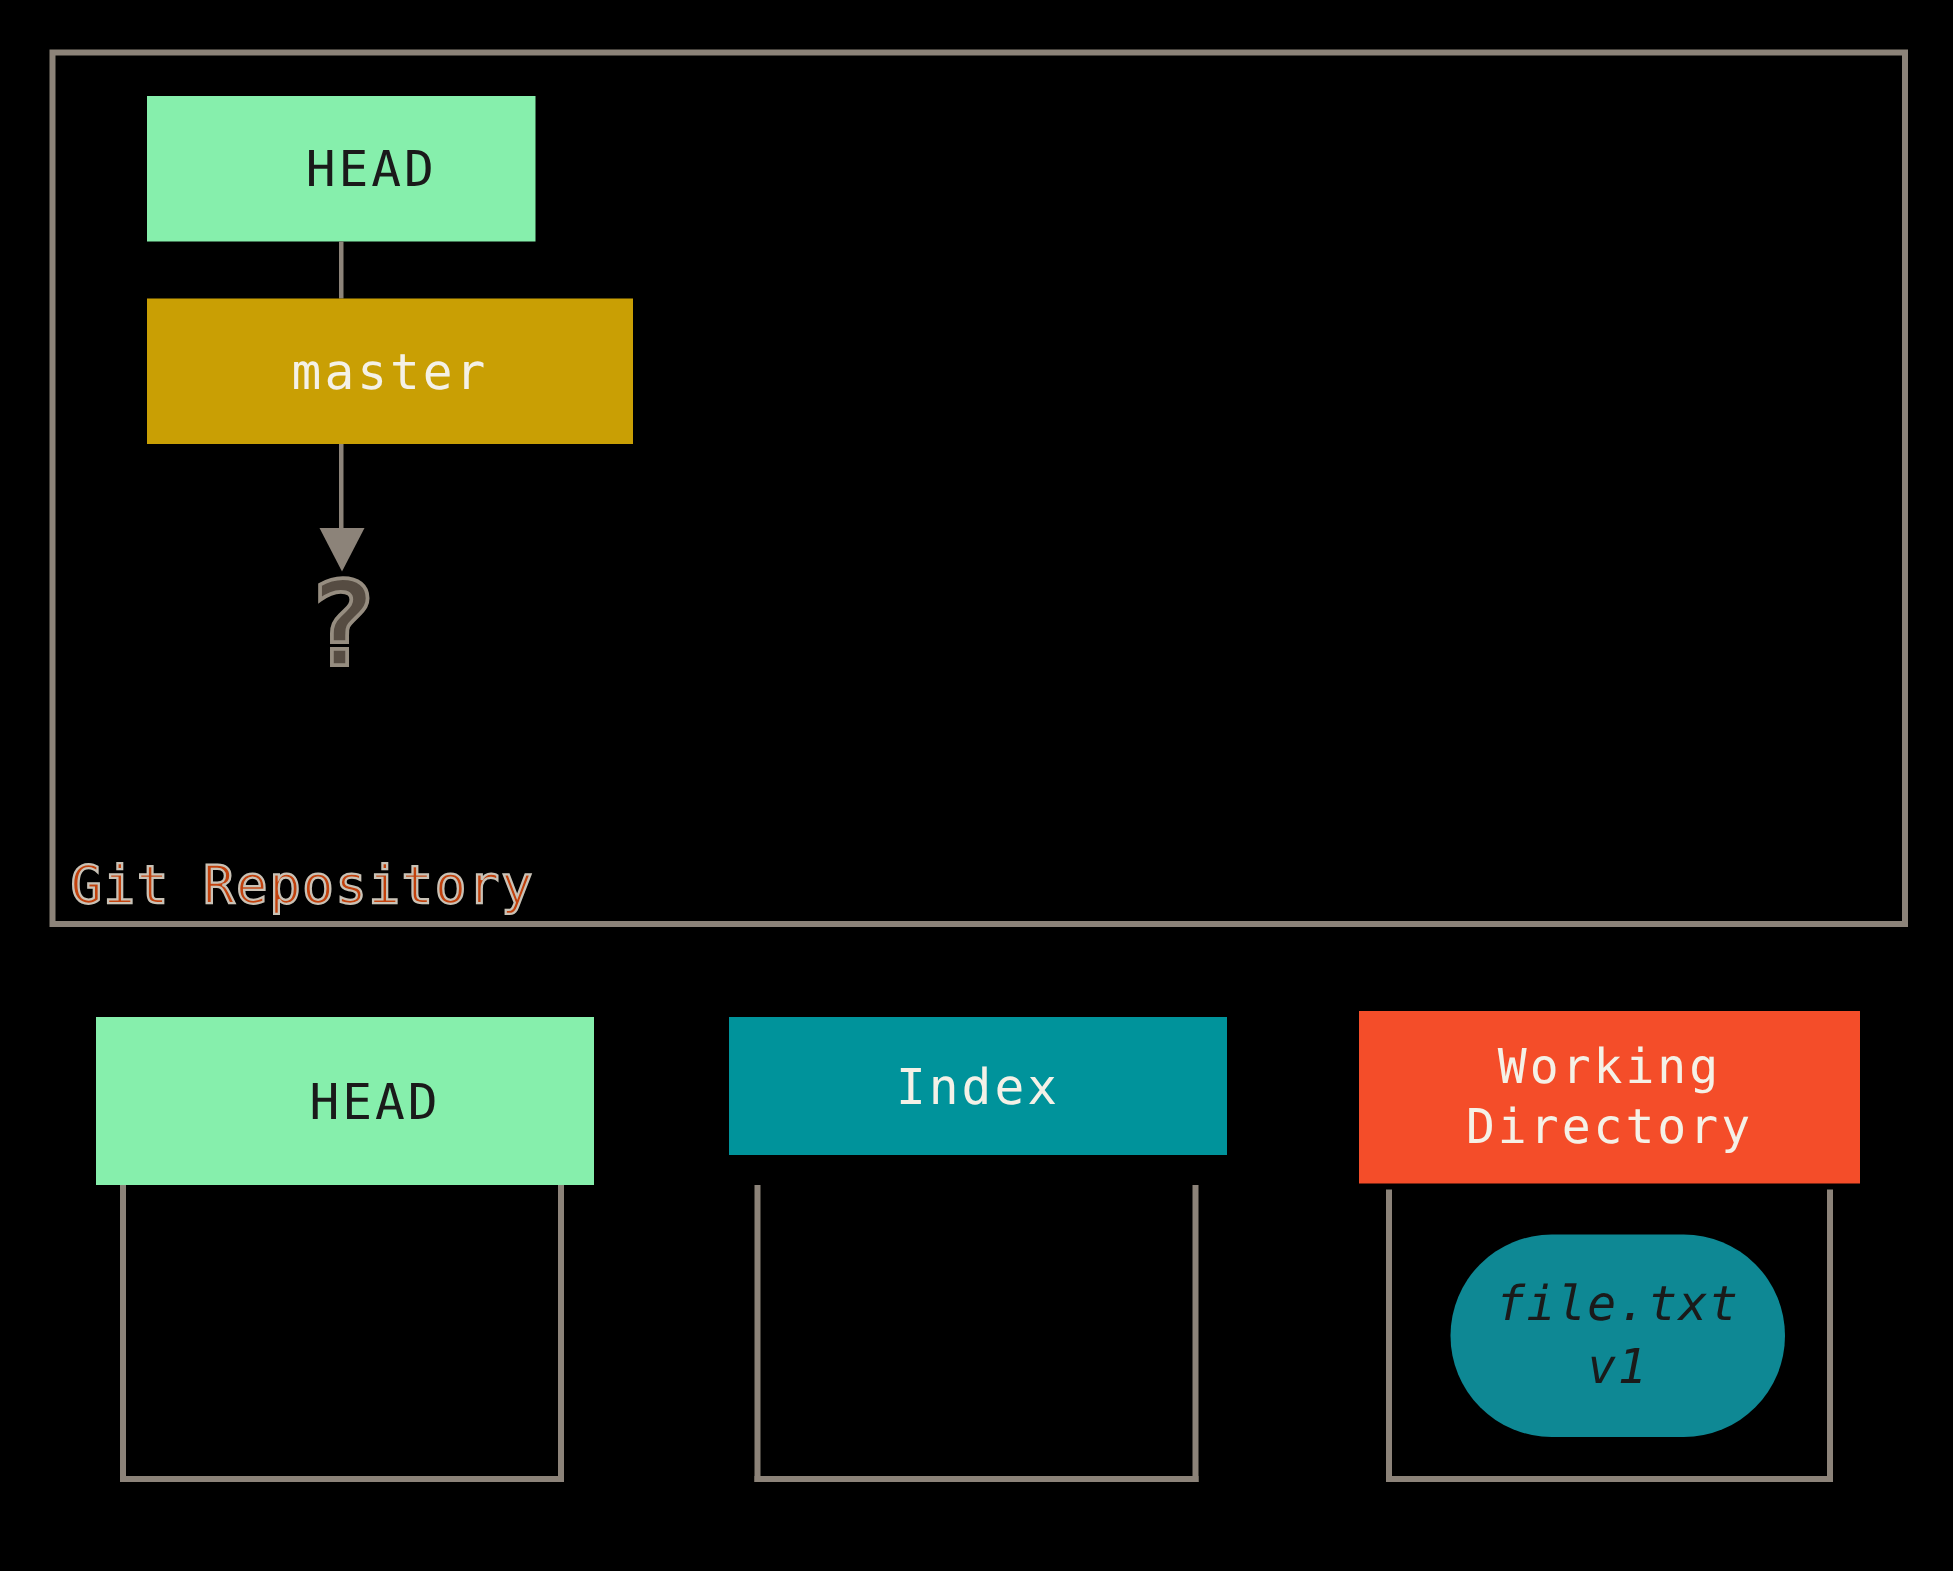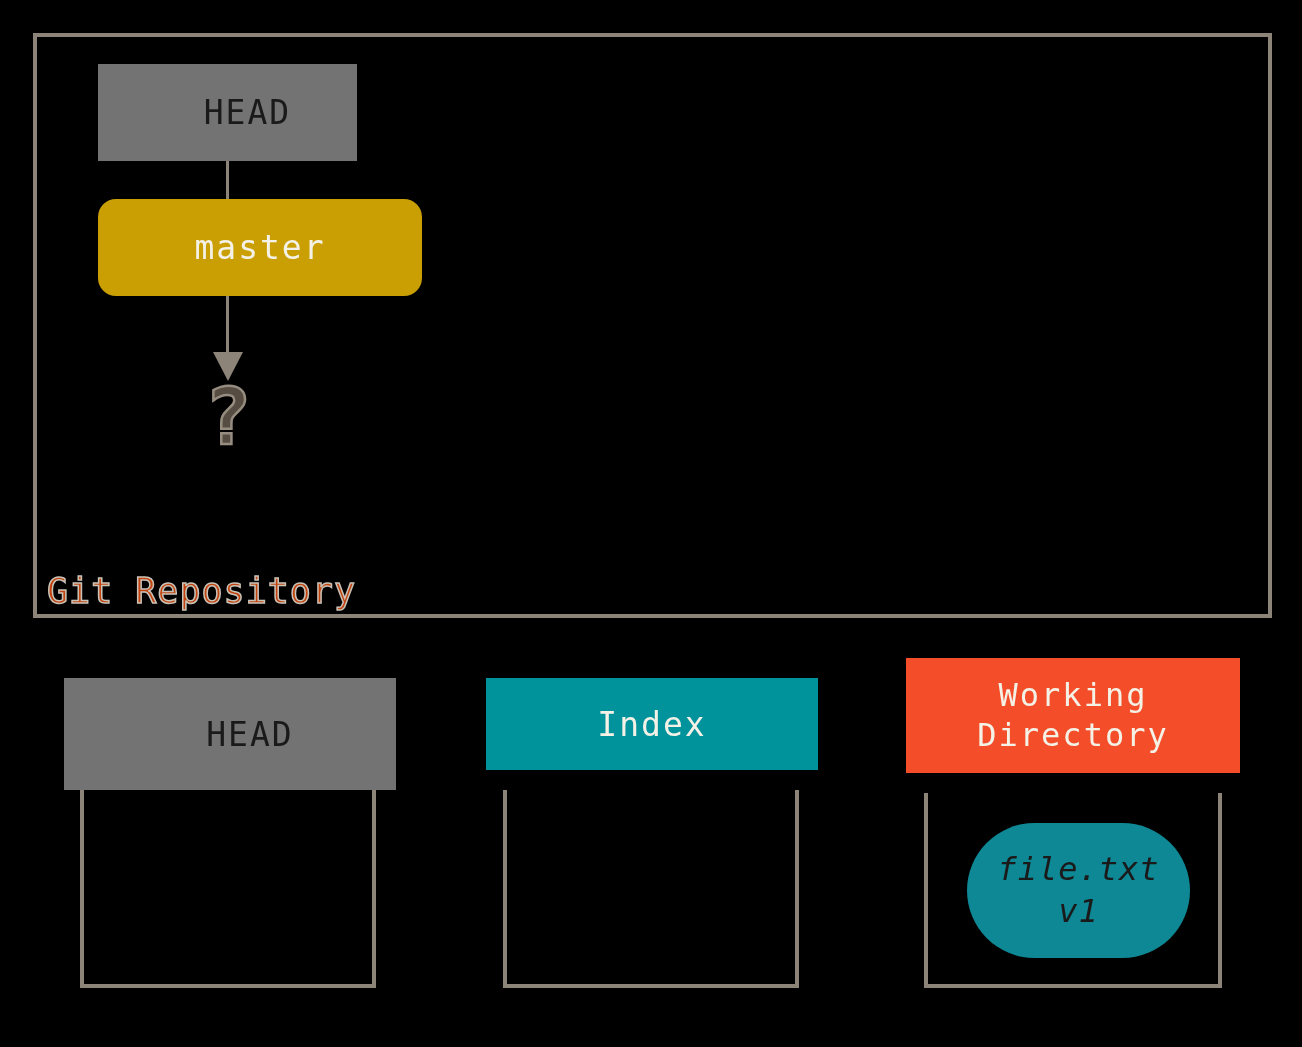--- a/index.html
+++ b/index.html
@@ -39,30 +39,30 @@
   
   .labelbox {
     position: absolute;
     display: flex;
     align-items: center;
     justify-content: center;
     text-align: center;
     font-size: 33px;
     letter-spacing: 2px;
   }
-  .cream  { background: #737373; color: #1A1A1A; padding-left: 40px; }
+  .cream  { background: #86efac; color: #1A1A1A; padding-left: 40px; }
   .gold   { background: #C99F04; color: #F4F1E7; }
   .teal   { background: #00939B; color: #F4F1E7; }
   .orange { background: #F44D29; color: #F4F1E7; line-height: 1.22; font-size: 32px; }
 
   .head-top   { left: 98px;  top: 64px;  width: 259px; height: 97px;  }
-  .master-box { left: 98px;  top: 199px; width: 324px; height: 97px; border-radius: 18px;  }
+  .master-box { left: 98px;  top: 199px; width: 324px; height: 97px;  }
   .head-bot   { left: 64px;  top: 678px; width: 332px; height: 112px; }
   .index-box  { left: 486px; top: 678px; width: 332px; height: 92px; }
-  .wd-box     { left: 906px; top: 658px; width: 334px; height: 115px; }
+  .wd-box     { left: 906px; top: 674px; width: 334px; height: 115px; }
 
   
   .vline {
     position: absolute;
     width: 3px;
     background: #8C8379;
   }
   .line-head-master { left: 226px; top: 161px; height: 38px; }
   .line-master-down { left: 226px; top: 296px; height: 58px; }
   .arrowhead {

